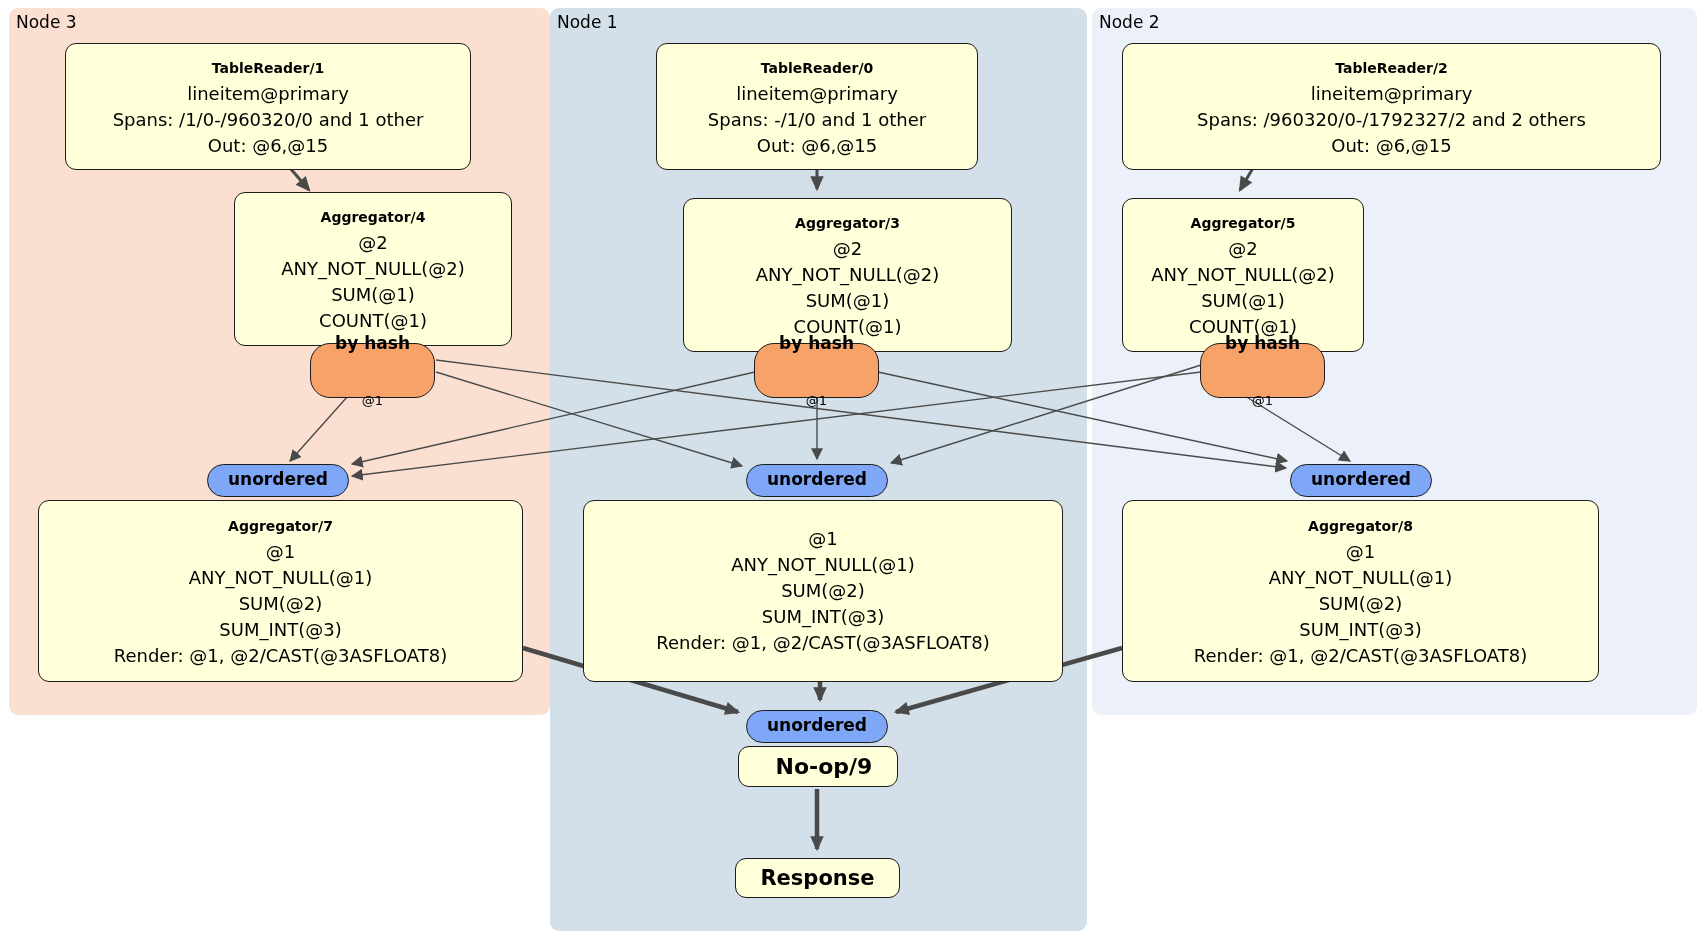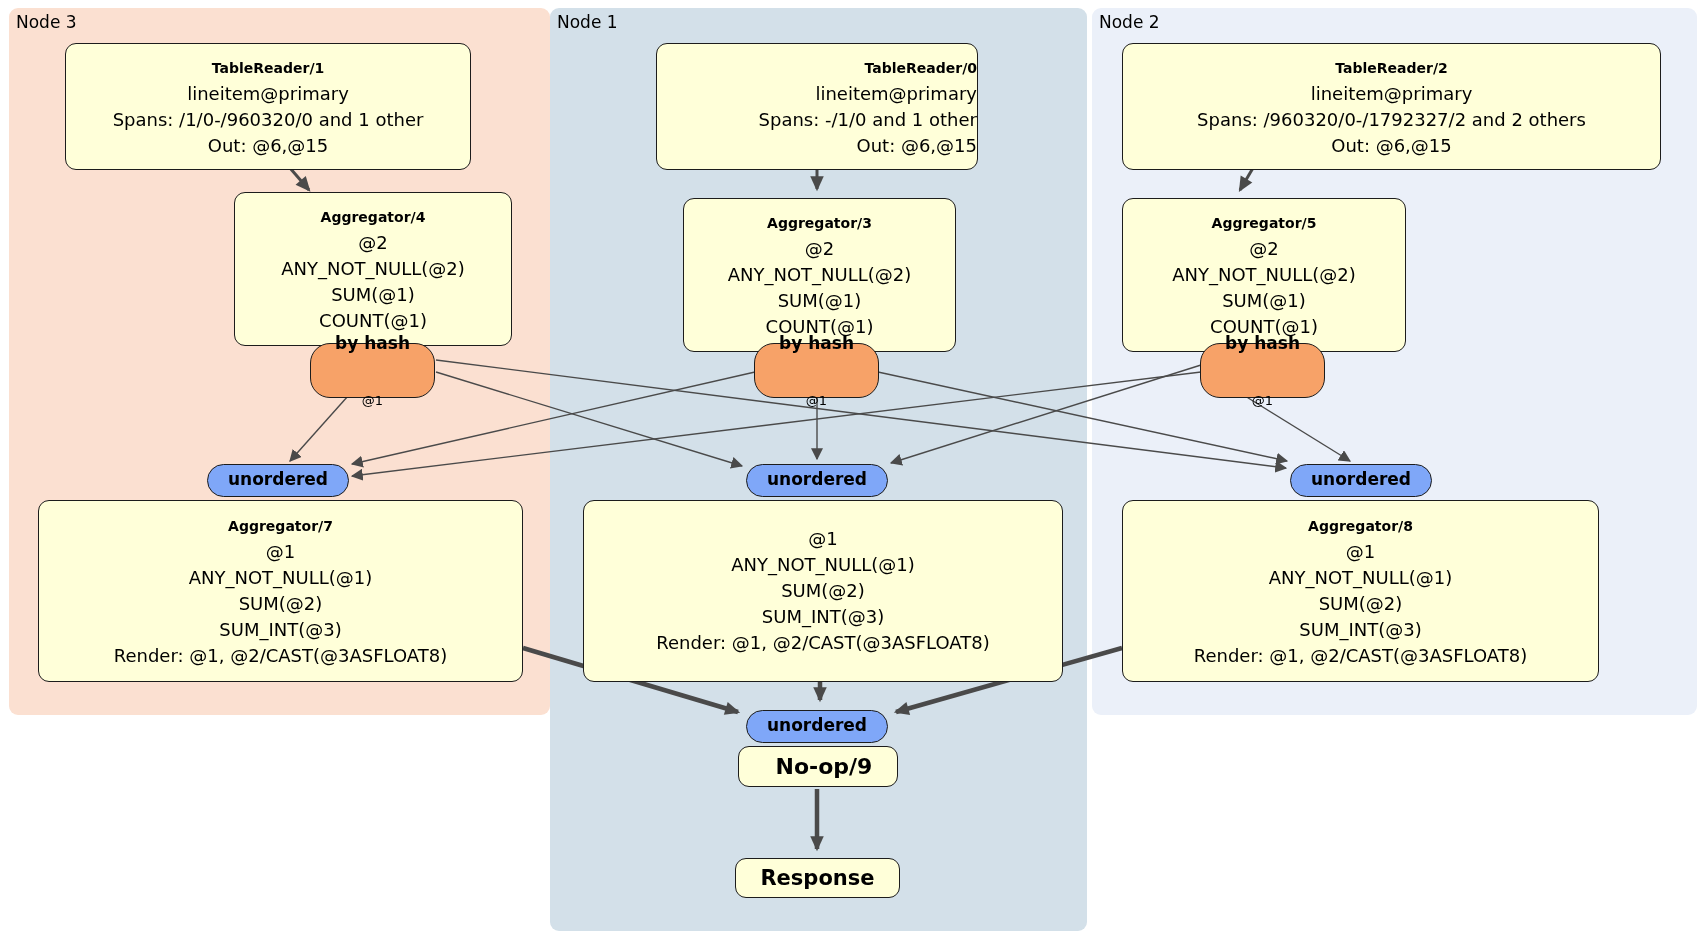--- a/index.html
+++ b/index.html
@@ -24,25 +24,25 @@
   .box{
     position:absolute;box-sizing:border-box;
     background:var(--box-bg,#FFFFD9);
     border:1.6px solid #1c1c1c;border-radius:11px;
     display:flex;flex-direction:column;justify-content:center;
     text-align:center;z-index:3;
   }
   .box .title{font-weight:bold;font-size:14px;line-height:26px;}
   .box .line{font-size:18px;line-height:26px;white-space:nowrap;}
   #box-tr1{left:65px;top:43px;width:406px;height:127px;}
-  #box-tr0{left:656px;top:43px;width:322px;height:127px;text-align:right;}
+  #box-tr0{left:656px;top:43px;width:322px;height:127px;}
   #box-tr2{left:1122px;top:43px;width:539px;height:127px;}
   #box-agg4{left:234px;top:192px;width:278px;height:154px;}
-  #box-agg3{left:683px;top:198px;width:273px;height:154px;}
-  #box-agg5{left:1122px;top:198px;width:284px;height:154px;}
+  #box-agg3{left:683px;top:198px;width:329px;height:154px;}
+  #box-agg5{left:1122px;top:198px;width:242px;height:154px;}
   #box-agg7{left:38px;top:500px;width:485px;height:182px;}
   #box-agg6{left:583px;top:500px;width:480px;height:182px;}
   #box-agg8{left:1122px;top:500px;width:477px;height:182px;}
   #box-noop{left:738px;top:746px;width:160px;height:41px;z-index:4;padding-left:12px;}
   #box-noop .title{font-size:22px;}
   #box-resp{left:735px;top:858px;width:165px;height:40px;z-index:4;}
   #box-resp .title{font-size:21px;}
 
   
   .router{

